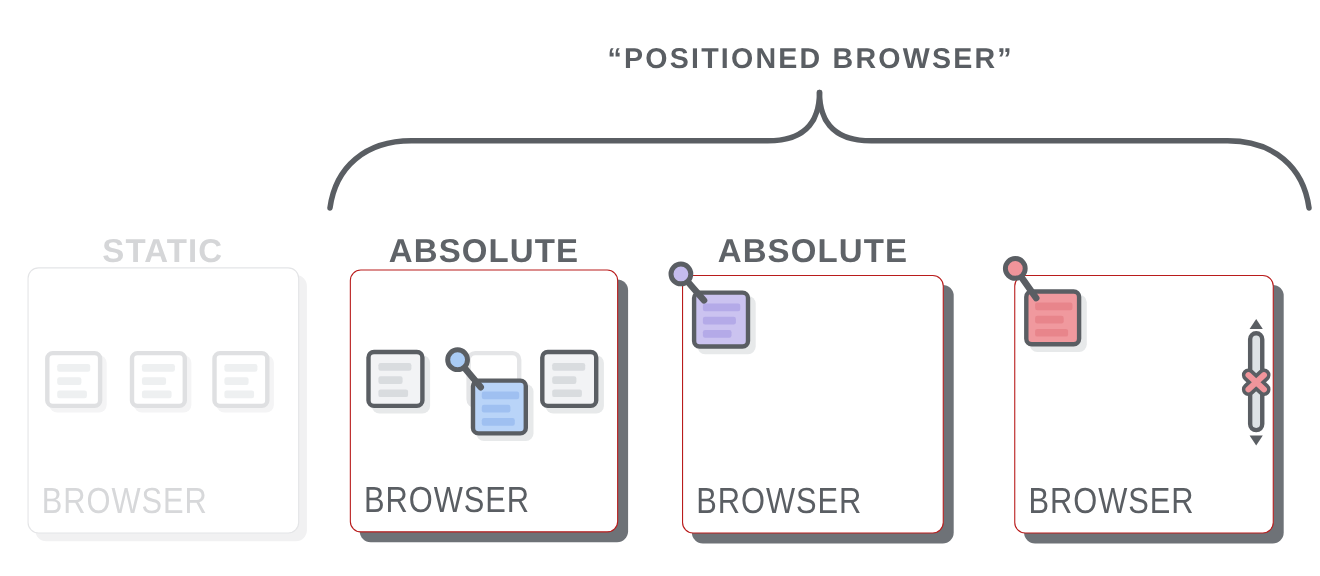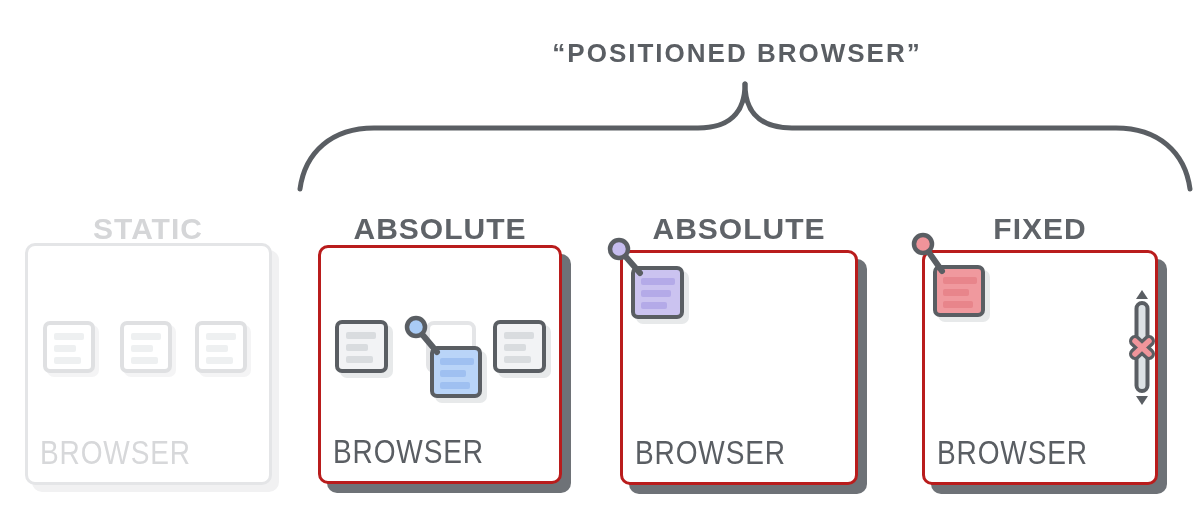--- a/index.html
+++ b/index.html
@@ -22,21 +22,21 @@
     font-size:30px;font-weight:700;letter-spacing:1px;color:#5f6368;white-space:nowrap;margin-top:29px;
   }
   .col-label.faded{color:#d5d6d8;}
   .lbl-static{left:148px;}
   .lbl-relative{left:440px;}
   .lbl-absolute{left:739px;}
   .lbl-fixed{left:1040px;}
   
   .box{
     position:absolute;box-sizing:border-box;background:#fff;
-    border:3px solid #b91c1c;border-radius:10px;z-index:2;
+    border:1px solid #b91c1c;border-radius:10px;z-index:2;
     box-shadow:9px 9px 0 #6e7277;
     text-decoration:underline;
   }
   .box.faded{border-color:#e4e5e7;box-shadow:7px 7px 0 #f1f1f2;}
   .box-static  {left:25px; top:243px;width:247px;height:242px;}
   .box-relative{left:318px;top:245px;width:244px;height:239px;}
   .box-absolute{left:620px;top:250px;width:238px;height:235px;}
   .box-fixed   {left:922px;top:250px;width:236px;height:235px;}
   
   .browser-text{
@@ -88,21 +88,20 @@
   <div class="title">“POSITIONED BROWSER”</div>
 
   <svg class="brace-svg" width="1200" height="524" viewBox="0 0 1200 524">
     <path d="M745,84 C745,106 736,128 698,128 L374,128 C332,128 305,152 300,189" fill="none" stroke="#5a5e63" stroke-width="5" stroke-linecap="round"></path>
     <path d="M745,84 C745,106 754,128 792,128 L1116,128 C1158,128 1185,152 1190,189" fill="none" stroke="#5a5e63" stroke-width="5" stroke-linecap="round"></path>
   </svg>
 
   <div class="col-label faded lbl-static">STATIC</div>
   <div class="col-label lbl-relative">ABSOLUTE</div>
   <div class="col-label lbl-absolute">ABSOLUTE</div>
-  <div class="col-label lbl-fixed">FIXED</div>
 
   <div class="box faded box-static">
     <div class="card faded c1">
       <span class="line l1"></span>
       <span class="line l2"></span>
       <span class="line l3"></span>
     </div>
     <div class="card faded c2">
       <span class="line l1"></span>
       <span class="line l2"></span>

